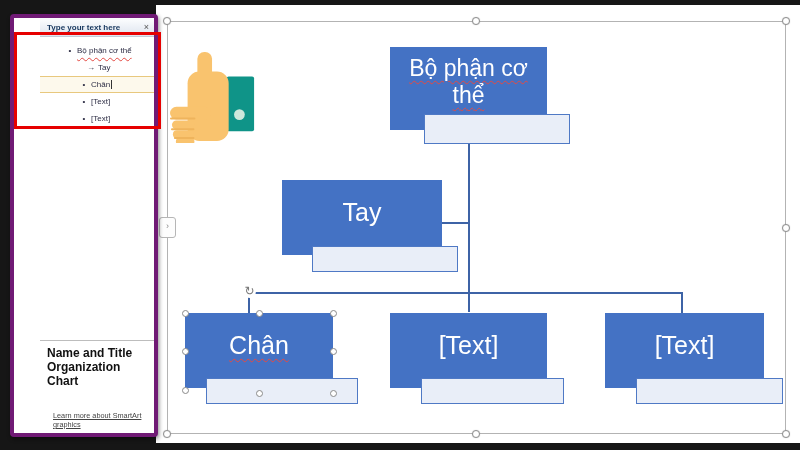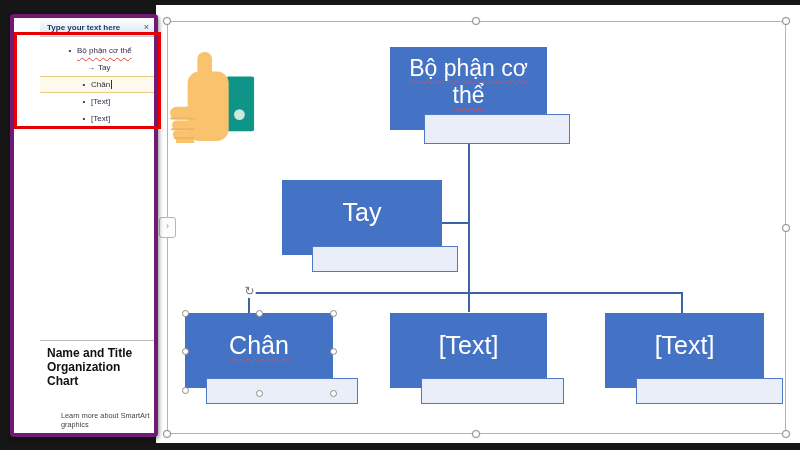--- a/index.html
+++ b/index.html
@@ -56,21 +56,21 @@
   .ind1 .bullet{margin-left:26px;}
   .ind2 .bullet{margin-left:40px;}
   .ind3 .bullet{margin-left:47px;}
   .row-active{background:#fdf9ec;border-top:1px solid #e8c87e;border-bottom:1px solid #e8c87e;}
   .caret{display:inline-block;width:1px;height:9px;background:#333;margin-left:1px;vertical-align:-1px;}
   .pane-spacer{flex:1 1 auto;}
   .pane-info{flex:0 0 93px;border-top:1px solid #bdbdbd;padding:5px 7px 4px 7px;position:relative;
              box-sizing:border-box;background:#fff;}
   .info-title{font-size:12px;font-weight:bold;color:#111;margin-bottom:20px;}
   .info-body{font-size:7.3px;color:#333;line-height:1.3;max-height:62px;overflow:hidden;}
-  .info-link{position:absolute;left:21px;bottom:4px;font-size:7.3px;color:#444;}
+  .info-link{position:absolute;left:13px;bottom:4px;font-size:7.3px;color:#444;text-decoration:underline;}
   
   .red-box{position:absolute;left:14px;top:32px;width:147px;height:97px;border:3px solid #e60000;
            box-sizing:border-box;z-index:11;}
   
   .hand{position:absolute;left:170px;top:50px;width:88px;height:93px;z-index:9;}
 </style>
 </head>
 <body>
 
 <div class="stage">

